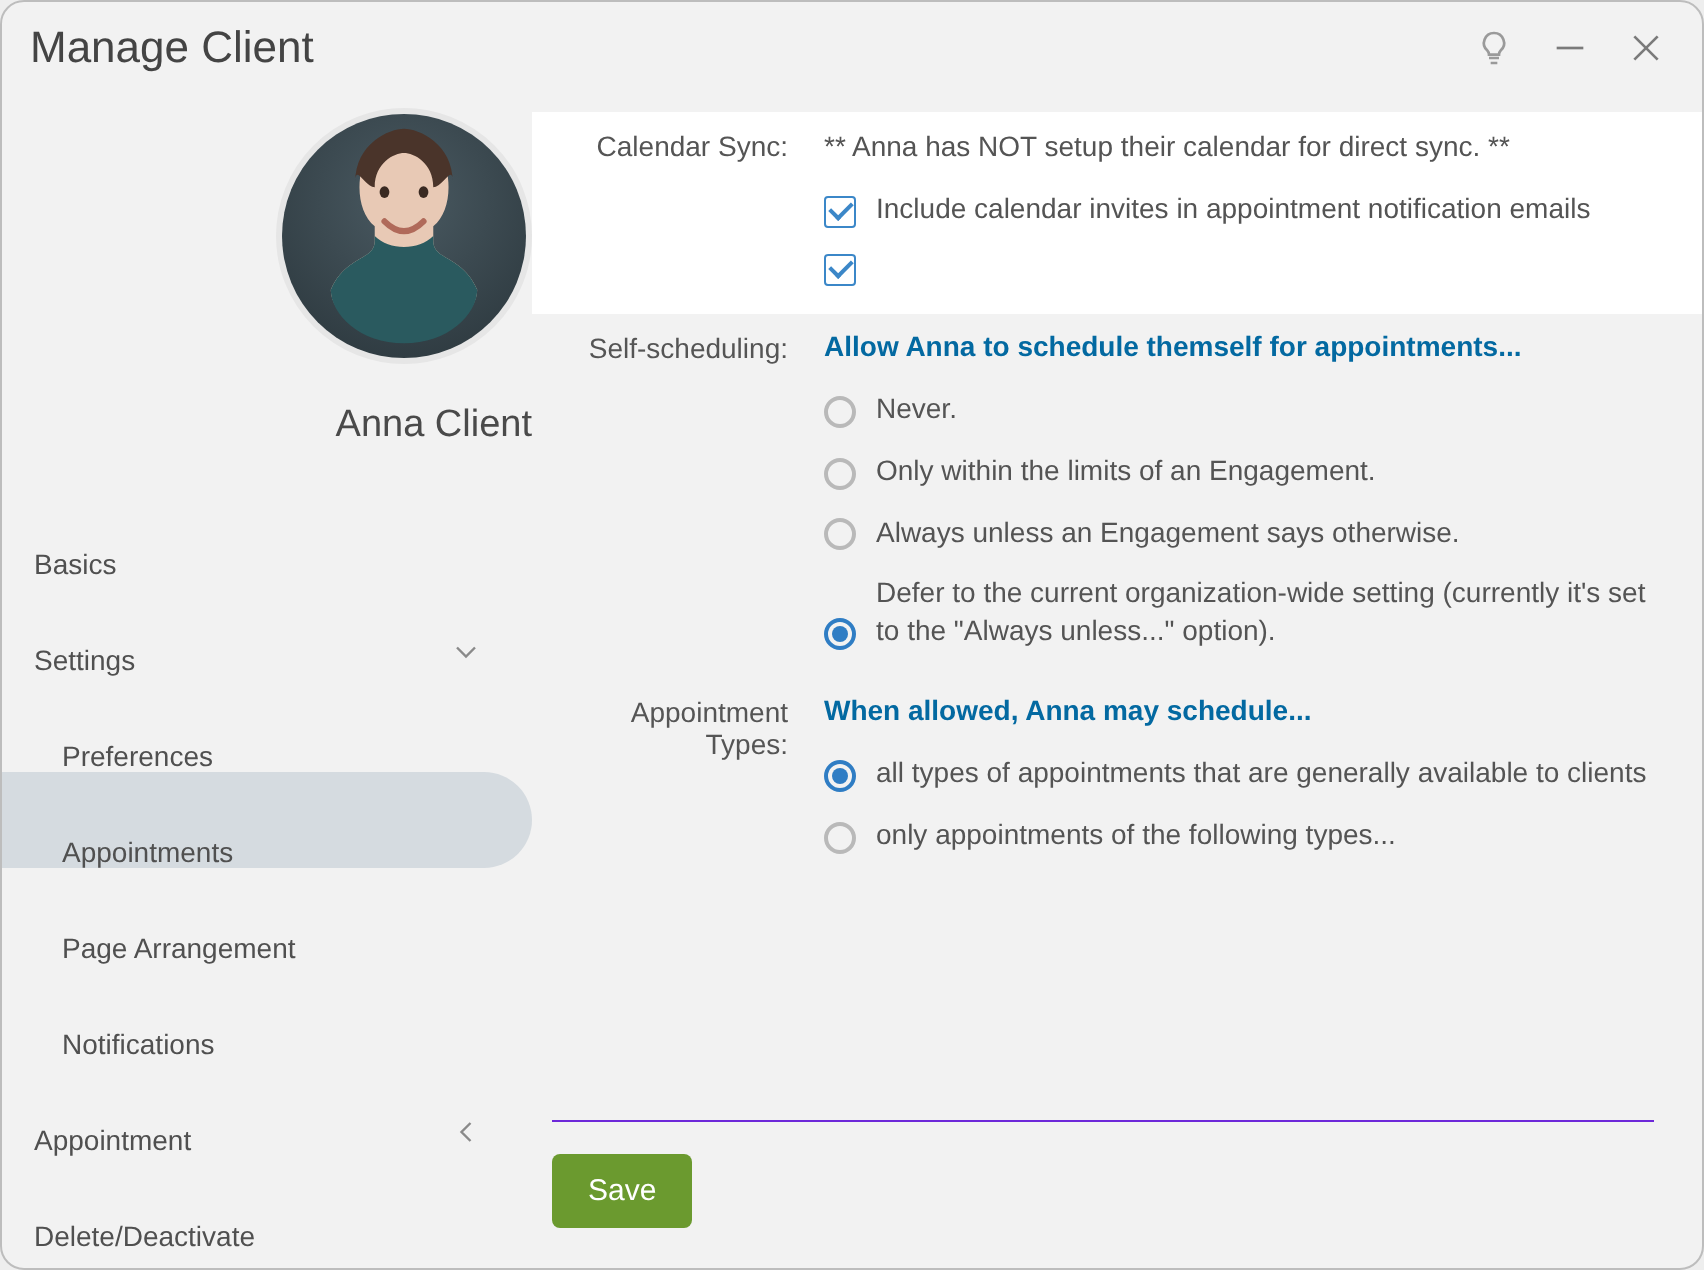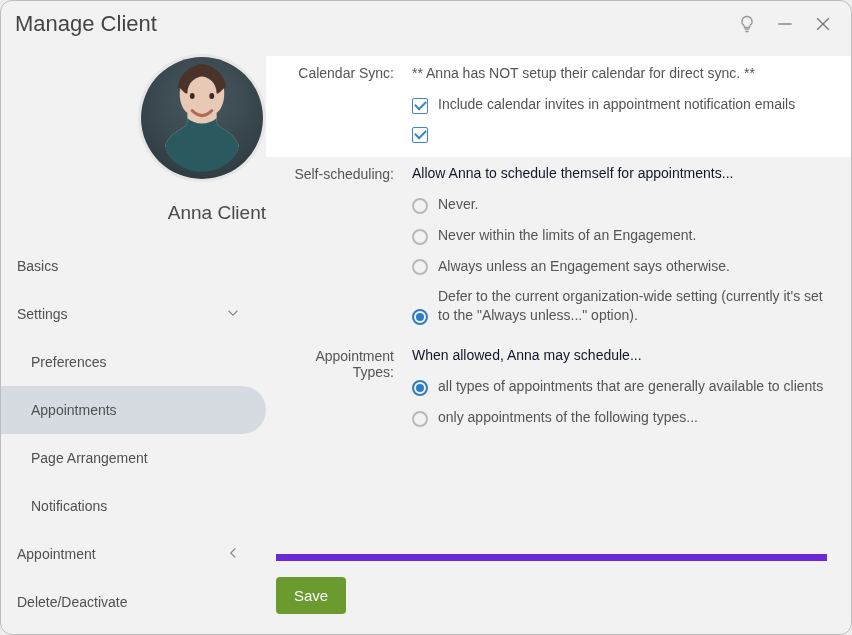--- a/index.html
+++ b/index.html
@@ -67,21 +67,21 @@
   .avatar svg { width: 100%; height: 100%; display: block; }
   .client-name {
     font-size: 19px;
     color: #4a4a4a;
     margin-top: 20px;
     font-weight: 400;
   }
   .nav-item {
     height: 48px;
     display: flex;
-    align-items: center;
+    align-items: flex-end;
     padding: 0 16px;
     color: #505050;
     cursor: pointer;
     position: relative;
   }
   .nav-sub {
     padding-left: 30px;
   }
   .nav-item.active {
     background: #d5dbe0;
@@ -164,25 +164,25 @@
   .radio.selected {
     border-color: #2f7dc4;
   }
   .radio.selected::after {
     content: "";
     width: 8px;
     height: 8px;
     background: #2f7dc4;
     border-radius: 50%;
   }
-  .intro-line { padding-bottom: 8px; color:#0f172a; }
+  .intro-line { padding-bottom: 8px; color:#0369a1;font-weight:bold; }
 
   .footer {
     margin-top: auto;
-    border-top: 7px solid #6d28d9;
+    border-top: 1px solid #6d28d9;
     padding-top: 16px;
   }
   .save-btn {
     background: #6b9a2f;
     color: #fff;
     border: none;
     border-radius: 4px;
     padding: 10px 18px;
     font-size: 15px;
     cursor: pointer;
@@ -294,21 +294,21 @@
       <div class="section-row">
         <div class="section-label">Self-scheduling:</div>
         <div class="section-content">
           <div class="intro-line">Allow Anna to schedule themself for appointments...</div>
           <div class="line">
             <span class="radio"></span>
             <span class="txt">Never.</span>
           </div>
           <div class="line">
             <span class="radio"></span>
-            <span class="txt">Never within the limits of an Engagement.</span>
+            <span class="txt">Only within the limits of an Engagement.</span>
           </div>
           <div class="line">
             <span class="radio"></span>
             <span class="txt">Always unless an Engagement says otherwise.</span>
           </div>
           <div class="line">
             <span class="radio selected"></span>
             <span class="txt">Defer to the current organization-wide setting (currently it's set to the "Always unless..." option).</span>
           </div>
         </div>

